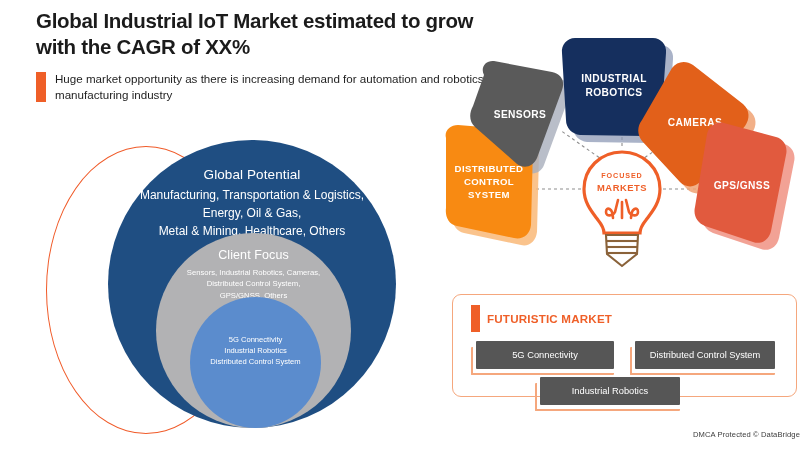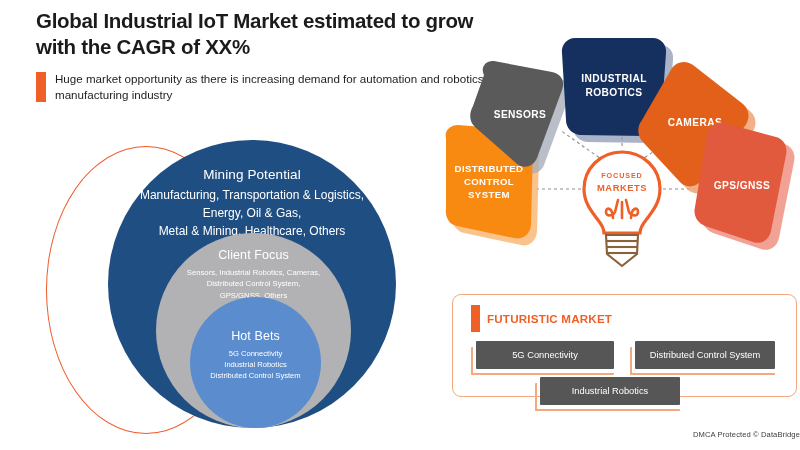--- a/index.html
+++ b/index.html
@@ -107,35 +107,34 @@
       <div class="sub-bar"></div>
       <div class="subtitle">Huge market opportunity as there is increasing demand for automation and robotics in manufacturing industry</div>
     </div>
   </div>
 
   <div class="venn">
     <div class="venn-outline"></div>
 
     <div class="c-potential">
       <div class="ring-label lbl-potential">
-        <div class="ring-title">Mining Potential</div>
+        <div class="ring-title">Global Potential</div>
         <div class="ring-body mline">Manufacturing, Transportation &amp; Logistics,<br>Energy, Oil &amp; Gas,<br>Metal &amp; Mining, Healthcare, Others</div>
       </div>
     </div>
 
     <div class="c-focus">
       <div class="ring-label lbl-focus">
         <div class="ring-title">Client Focus</div>
         <div class="ring-body mline">Sensors, Industrial Robotics, Cameras,<br>Distributed Control System,<br>GPS/GNSS, Others</div>
       </div>
     </div>
 
     <div class="c-hot">
       <div class="ring-label lbl-hot">
-        <div class="ring-title">Hot Bets</div>
         <div class="ring-body mline">5G Connectivity<br>Industrial Robotics<br>Distributed Control System</div>
       </div>
     </div>
   </div>
 
   <div class="petals">
     <svg width="380" height="262" viewBox="0 0 380 262" xmlns="http://www.w3.org/2000/svg">
 
       <g stroke="#8d8d8d" stroke-width="1.1" stroke-dasharray="3,3" fill="none">
         <line x1="190" y1="120" x2="190" y2="88"></line>

